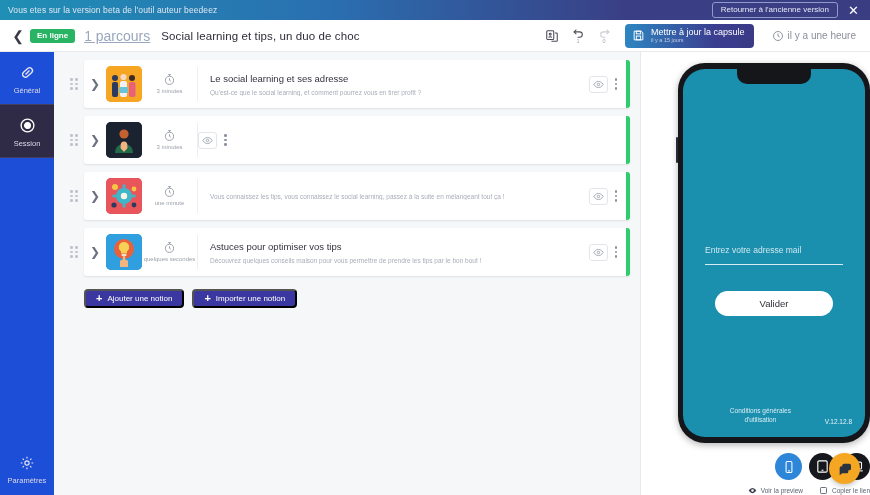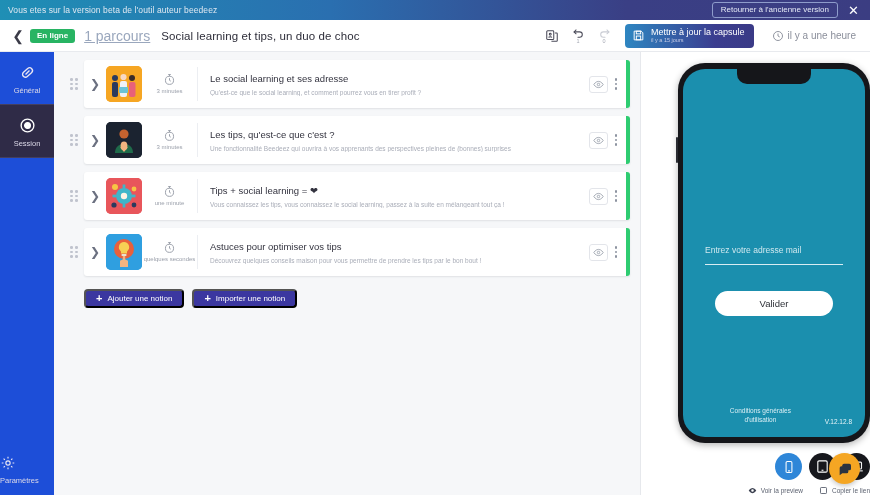--- a/index.html
+++ b/index.html
@@ -67,21 +67,21 @@
     background: #1d4ed8; display: flex; flex-direction: column; align-items: center;
   }
   .side-item {
     width: 54px; padding: 12px 0 9px; display: flex; flex-direction: column;
     align-items: center; gap: 5px; border-bottom: 1px solid #443f5e;
   }
   .side-item .lbl { color: #dcd9e8; font-size: 7.5px; }
   .side-item.active { background: #2f2b47; }
   .side-bottom {
     margin-top: auto; width: 54px; padding-bottom: 10px;
-    display: flex; flex-direction: column; align-items: flex-start; gap: 5px;
+    display: flex; flex-direction: column; align-items: center; gap: 5px;
   }
   .side-bottom .lbl { color: #dcd9e8; font-size: 7.5px; }
 
   
   .canvas {
     position: absolute; top: 52px; left: 54px; width: 586px; height: 443px;
     background: #f6f7f9; overflow: hidden;
   }
   .card-row { display: flex; align-items: center; margin: 8px 10px 0 10px; }
   .drag-handle {
@@ -373,24 +373,20 @@
         </div>
         <div class="dur">
           <span>
             <svg width="13" height="13" viewBox="0 0 24 24" fill="none" stroke="#9ba0ab" stroke-width="1.8">
               <circle cx="12" cy="13.5" r="7.5"></circle>
                 <path d="M12 9.5v4l2.4 1.6"></path>
                 <path d="M9.6 2.8h4.8M12 2.8v3.2"></path>
             </svg>
           </span>
           <span class="txt">3 minutes</span>
-        </div>
-        <div class="card-texts">
-          <div class="card-title">Les tips, qu'est-ce que c'est ?</div>
-          <div class="card-sub">Une fonctionnalité Beedeez qui ouvrira à vos apprenants des perspectives pleines de (bonnes) surprises</div>
         </div>
         <div class="card-actions">
           <span class="eye-btn">
             <svg width="11" height="11" viewBox="0 0 24 24" fill="none" stroke="#9aa0ac" stroke-width="1.9">
               <path d="M1.8 12S5.8 5.2 12 5.2 22.2 12 22.2 12 18.2 18.8 12 18.8 1.8 12 1.8 12z"></path>
                 <circle cx="12" cy="12" r="2.7"></circle>
             </svg>
           </span>
           <span class="kebab">
               <i></i>
@@ -436,21 +432,20 @@
           <span>
             <svg width="13" height="13" viewBox="0 0 24 24" fill="none" stroke="#9ba0ab" stroke-width="1.8">
               <circle cx="12" cy="13.5" r="7.5"></circle>
                 <path d="M12 9.5v4l2.4 1.6"></path>
                 <path d="M9.6 2.8h4.8M12 2.8v3.2"></path>
             </svg>
           </span>
           <span class="txt">une minute</span>
         </div>
         <div class="card-texts">
-          <div class="card-title">Tips + social learning = ❤</div>
           <div class="card-sub">Vous connaissez les tips, vous connaissez le social learning, passez à la suite en mélangeant tout ça !</div>
         </div>
         <div class="card-actions">
           <span class="eye-btn">
             <svg width="11" height="11" viewBox="0 0 24 24" fill="none" stroke="#9aa0ac" stroke-width="1.9">
               <path d="M1.8 12S5.8 5.2 12 5.2 22.2 12 22.2 12 18.2 18.8 12 18.8 1.8 12 1.8 12z"></path>
                 <circle cx="12" cy="12" r="2.7"></circle>
             </svg>
           </span>
           <span class="kebab">

